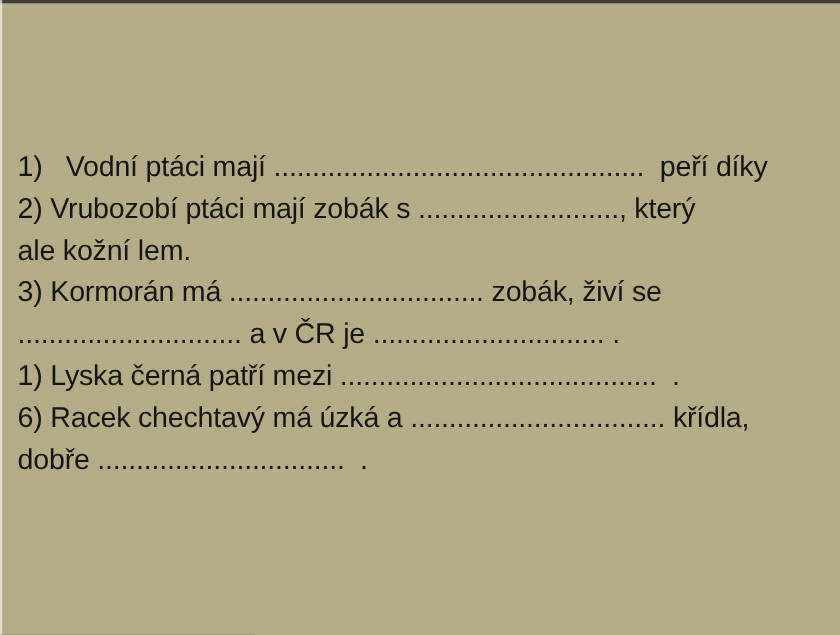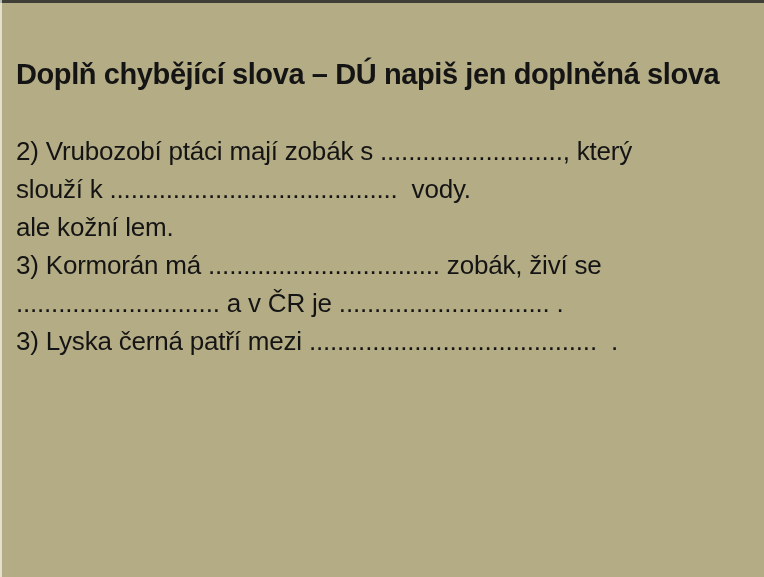--- a/index.html
+++ b/index.html
@@ -53,23 +53,24 @@
     white-space: pre;
   }
 </style>
 </head>
 <body>
 
 <div class="slide">
   <div class="top-border"></div>
   <div class="left-edge"></div>
 
-  <div class="title">Doplň chybějící slova – DÚ napiš jen doplněná slova</div>
 
   <div class="body-text">
+    <div class="line">1)   Vodní ptáci mají ................................................  peří díky</div>
     <div class="line">2) Vrubozobí ptáci mají zobák s .........................., který</div>
-    <div class="line">slouží k .........................................  vody.</div>
     <div class="line">ale kožní lem.</div>
     <div class="line">3) Kormorán má ................................. zobák, živí se</div>
     <div class="line">............................. a v ČR je .............................. .</div>
-    <div class="line">3) Lyska černá patří mezi .........................................  .</div>
+    <div class="line">1) Lyska černá patří mezi .........................................  .</div>
+    <div class="line">6) Racek chechtavý má úzká a ................................. křídla,</div>
+    <div class="line">dobře ................................  .</div>
   </div>
 </div>
 
 </body></html>

